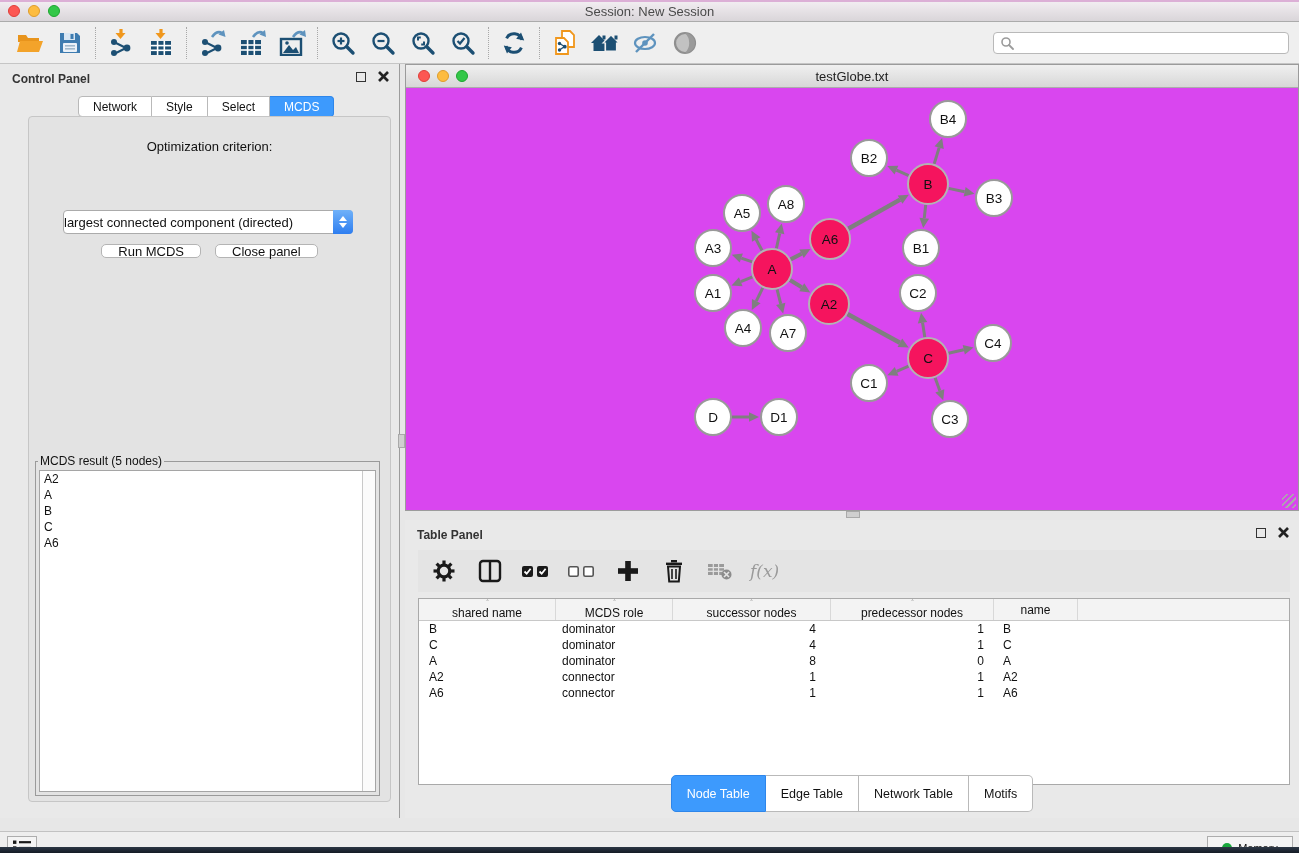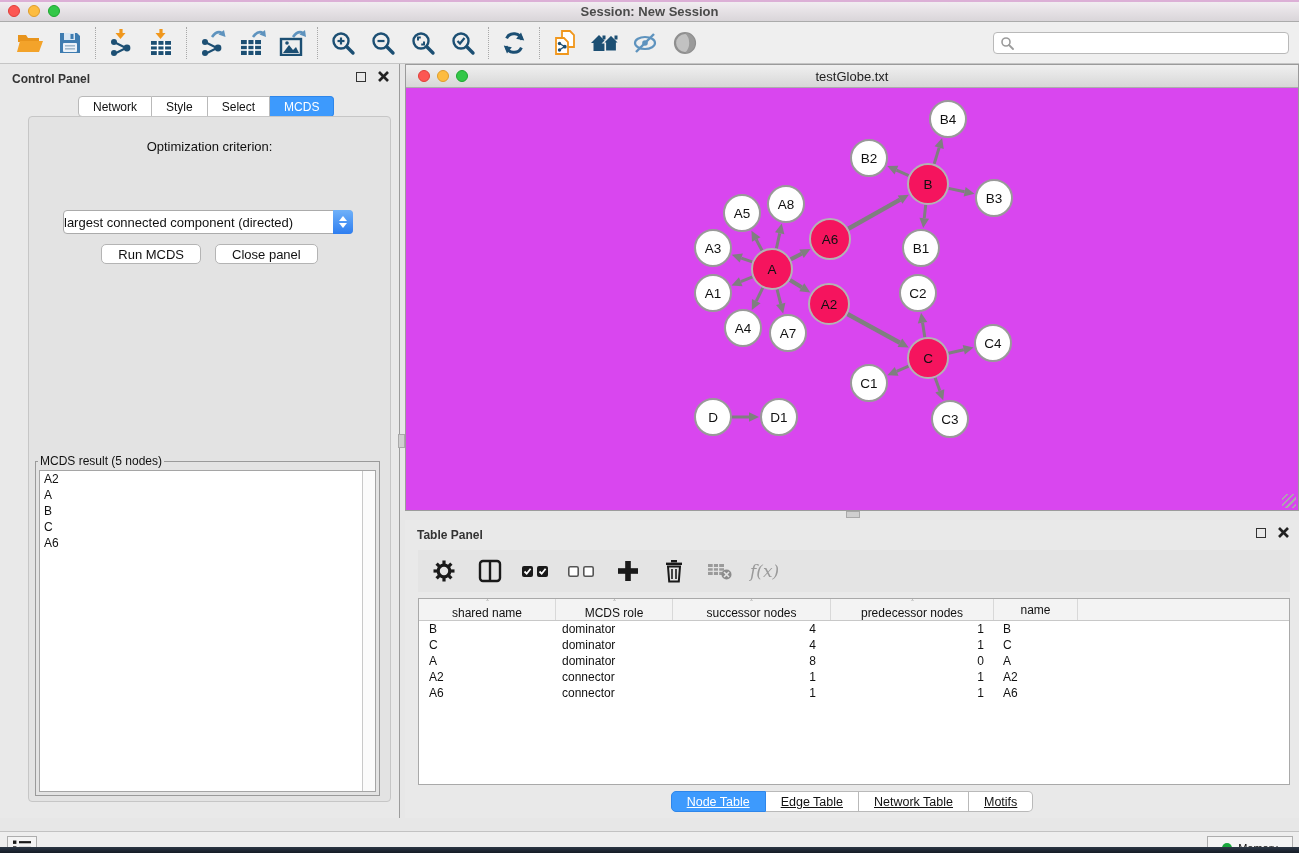--- a/index.html
+++ b/index.html
@@ -2,21 +2,21 @@
 <html><head>
 <meta charset="utf-8">
 <style>
   * { margin:0; padding:0; box-sizing:border-box; }
   html,body { width:1299px; height:853px; overflow:hidden; }
   body { font-family:"Liberation Sans", sans-serif; }
   .app { position:relative; width:1299px; height:853px; background:#E7E7E7; }
 
   
   .titlebar { position:absolute; top:0; left:0; right:0; height:22px;
-    background:linear-gradient(#F4EFF3,#D9D5D9); border-bottom:1px solid #ABABAB;font-weight:bold; }
+    background:linear-gradient(#F4EFF3,#D9D5D9); border-bottom:1px solid #ABABAB; }
   .top-accent { position:absolute; top:0; left:0; right:0; height:2px; background:#DCAFD6; }
   .traffic { position:absolute; left:8px; top:5px; display:flex; gap:8px; }
   .tl { width:12px; height:12px; border-radius:50%; }
   .tl.red { background:#FC5753; border:1px solid #DF3E39; }
   .tl.yel { background:#FDBC40; border:1px solid #DE9C2B; }
   .tl.grn { background:#33C748; border:1px solid #1DA62F; }
   .win-title { position:absolute; left:0; right:0; top:4px; text-align:center;
     font-size:13px; color:#4A4A4A; }
 
   
@@ -51,21 +51,21 @@
     border:1px solid #ABABAB; border-radius:4px; display:flex; align-items:center; }
   .dd-value { flex:1; font-size:13px; color:#111; white-space:nowrap; }
   .dd-stepper { width:20px; height:24px; margin-right:-1px; border-radius:0 4px 4px 0;
     background:linear-gradient(#6FB1F9,#2E7EF0); display:flex; flex-direction:column;
     align-items:center; justify-content:center; gap:2px; }
   .dd-up { width:0; height:0; border-left:4px solid transparent; border-right:4px solid transparent;
     border-bottom:5px solid #FFF; }
   .dd-down { width:0; height:0; border-left:4px solid transparent; border-right:4px solid transparent;
     border-top:5px solid #FFF; }
   .btn-row { position:absolute; left:0; right:0; top:127px; display:flex; justify-content:center; gap:14px; }
-  .btn { height:20px; padding:0 16px; background:#FFF; border:1px solid #B4B4B4; border-radius:5px;
+  .btn { height:14px; padding:0 16px; background:#FFF; border:1px solid #B4B4B4; border-radius:5px;
     font-size:13px; color:#111; display:flex; align-items:center; }
 
   .result-fieldset { position:absolute; left:6px; right:10px; top:337px; bottom:5px;
     border:1px solid #9A9A9A; }
   .result-fieldset legend { font-size:12px; color:#111; padding:0 2px; margin-left:2px; }
   .result-list { position:absolute; left:3px; right:3px; top:2px; bottom:3px; background:#FFF;
     border:1px solid #A5A5A5; overflow:hidden; }
   .result-scroll { position:absolute; right:0; top:0; bottom:0; width:13px; background:#FBFBFB;
     border-left:1px solid #C9C9C9; }
   .result-item { font-size:12px; line-height:16px; padding:0 4px; color:#111; }
@@ -99,22 +99,22 @@
   .th:nth-child(1){ width:137px; } .th:nth-child(2){ width:117px; } .th:nth-child(3){ width:158px; }
   .th:nth-child(4){ width:163px; } .th:nth-child(5){ width:84px; } .th-fill { flex:1; border-right:none; }
   .trow { display:flex; height:16px; align-items:center; }
   .tcell { font-size:12px; color:#111; }
   .tcell.c0 { width:137px; padding-left:10px; }
   .tcell.c1 { width:117px; padding-left:6px; }
   .tcell.c2 { width:158px; text-align:right; padding-right:15px; }
   .tcell.c3 { width:163px; text-align:right; padding-right:10px; }
   .tcell.c4 { width:84px; padding-left:9px; }
   .tp-tabs { position:absolute; left:0; right:0; bottom:6px; display:flex; justify-content:center; }
-  .tp-tab { height:21px; padding:0 15px; font-size:12.5px; display:flex; align-items:center;
-    background:#FFF; border:1px solid #B9B9B9; border-left:none; color:#111;text-decoration:underline; }
+  .tp-tab { height:37px; padding:0 15px; font-size:12.5px; display:flex; align-items:center;
+    background:#FFF; border:1px solid #B9B9B9; border-left:none; color:#111; }
   .tp-tab:first-child { border-left:1px solid #B9B9B9; border-radius:5px 0 0 5px; }
   .tp-tab:last-child { border-radius:0 5px 5px 0; }
   .tp-tab.active { background:#3D9AFD; border-color:#2E86EA; color:#FFF; }
 
   
   .statusbar { position:absolute; left:0; right:0; bottom:6px; height:16px; background:#EEE;
     border-top:1px solid #C2C2C2; }
   .sb-left-btn { position:absolute; left:7px; top:4px; width:30px; height:24px; background:#F4F4F4;
     border:1px solid #ADADAD; display:flex; align-items:center; justify-content:center; }
   .memory-btn { position:absolute; right:6px; top:4px; width:86px; height:24px; background:#F4F4F4;

